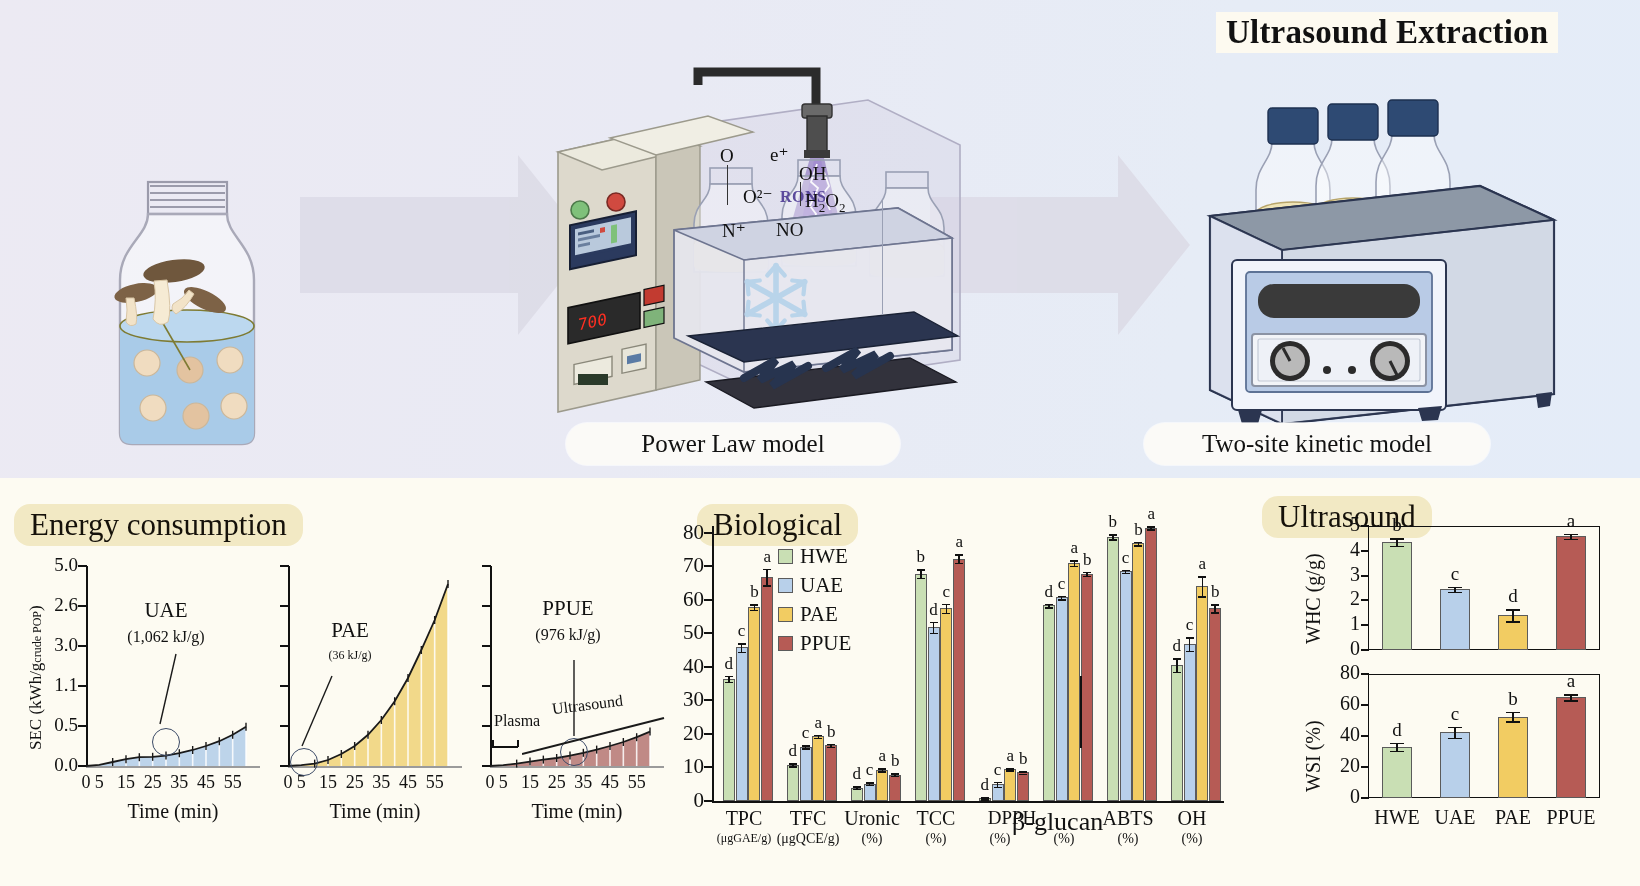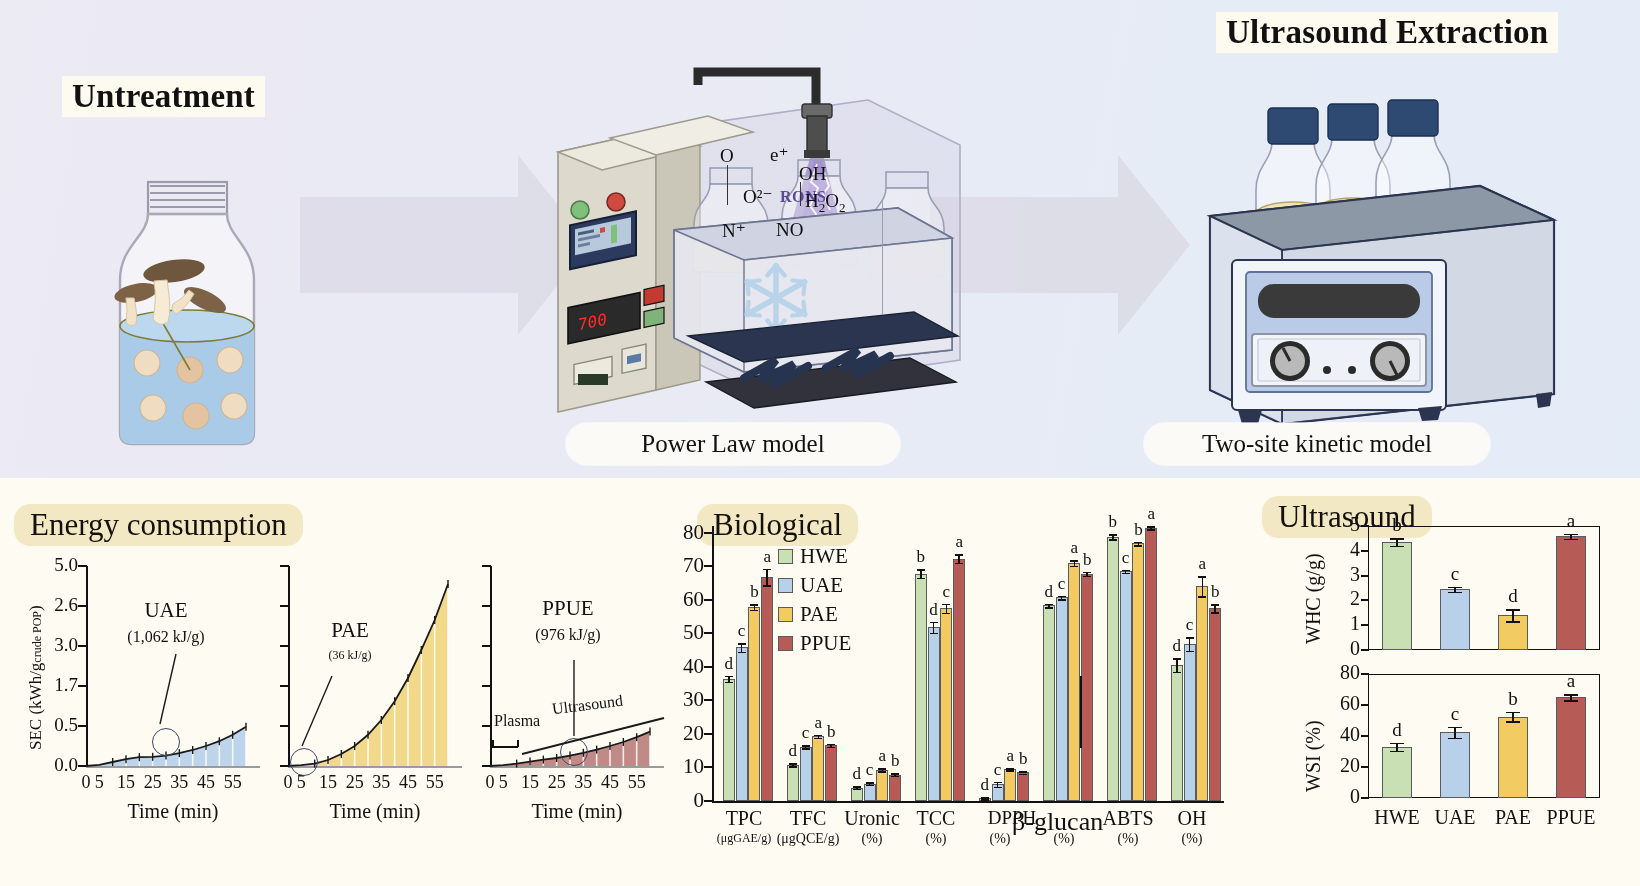--- a/index.html
+++ b/index.html
@@ -65,21 +65,20 @@
 
     <div class="arrow" style="left:300px;top:155px;width:290px;height:180px;background:transparent;">
       <div class="shaft"></div>
         <div class="head"></div>
     </div>
     <div class="arrow" style="left:930px;top:155px;width:260px;height:180px;background:transparent;">
       <div class="shaft"></div>
         <div class="head"></div>
     </div>
 
-    <div class="hdr-badge" style="left:62px;top:76px;font-size:33px;">Untreatment</div>
 
     <svg style="position:absolute;left:62px;top:148px;" width="250" height="300" viewBox="0 0 250 300">
 
       <g stroke="#9b9bab" stroke-width="2.2" fill="none">
         <path d="M88 38 H163 M88 45 H163 M88 52 H163 M88 59 H163"></path>
       </g>
       <rect x="86" y="34" width="79" height="32" fill="none" stroke="#9b9bab" stroke-width="2.2"></rect>
 
       <path d="M86 66 C86 88 58 98 58 132 L58 285 Q58 296 70 296 L180 296 Q192 296 192 285 L192 132
                C192 98 165 88 165 66 Z" fill="#ffffff" fill-opacity=".42" stroke="#a9a9b8" stroke-width="2.4"></path>
@@ -292,21 +291,21 @@
 
     <div id="sec-panels">
         <div style="position:absolute;left:0;top:0;">
           <div class="axis-line" style="left:86px;top:88px;width:2px;height:200px;"></div>
           <div class="axis-line" style="left:86px;top:288px;width:174px;height:1.6px;background:#9b9b9b;"></div>
           <div class="tick" style="left:78px;top:287px;width:9px;height:2px;"></div>
           <div class="ylab" style="left:28px;top:276px;width:50px;font-size:19px;">0.0</div>
           <div class="tick" style="left:78px;top:247px;width:9px;height:2px;"></div>
           <div class="ylab" style="left:28px;top:236px;width:50px;font-size:19px;">0.5</div>
           <div class="tick" style="left:78px;top:207px;width:9px;height:2px;"></div>
-          <div class="ylab" style="left:28px;top:196px;width:50px;font-size:19px;">1.7</div>
+          <div class="ylab" style="left:28px;top:196px;width:50px;font-size:19px;">1.1</div>
           <div class="tick" style="left:78px;top:167px;width:9px;height:2px;"></div>
           <div class="ylab" style="left:28px;top:156px;width:50px;font-size:19px;">3.0</div>
           <div class="tick" style="left:78px;top:127px;width:9px;height:2px;"></div>
           <div class="ylab" style="left:28px;top:116px;width:50px;font-size:19px;">2.6</div>
           <div class="tick" style="left:78px;top:87px;width:9px;height:2px;"></div>
           <div class="ylab" style="left:28px;top:76px;width:50px;font-size:19px;">5.0</div>
           <div class="xlab" style="left:73px;top:294px;width:26px;font-size:18px;">0</div>
           <div class="xlab" style="left:86.33333333333333px;top:294px;width:26px;font-size:18px;">5</div>
           <div class="xlab" style="left:113px;top:294px;width:26px;font-size:18px;">15</div>
           <div class="xlab" style="left:139.66666666666669px;top:294px;width:26px;font-size:18px;">25</div>

